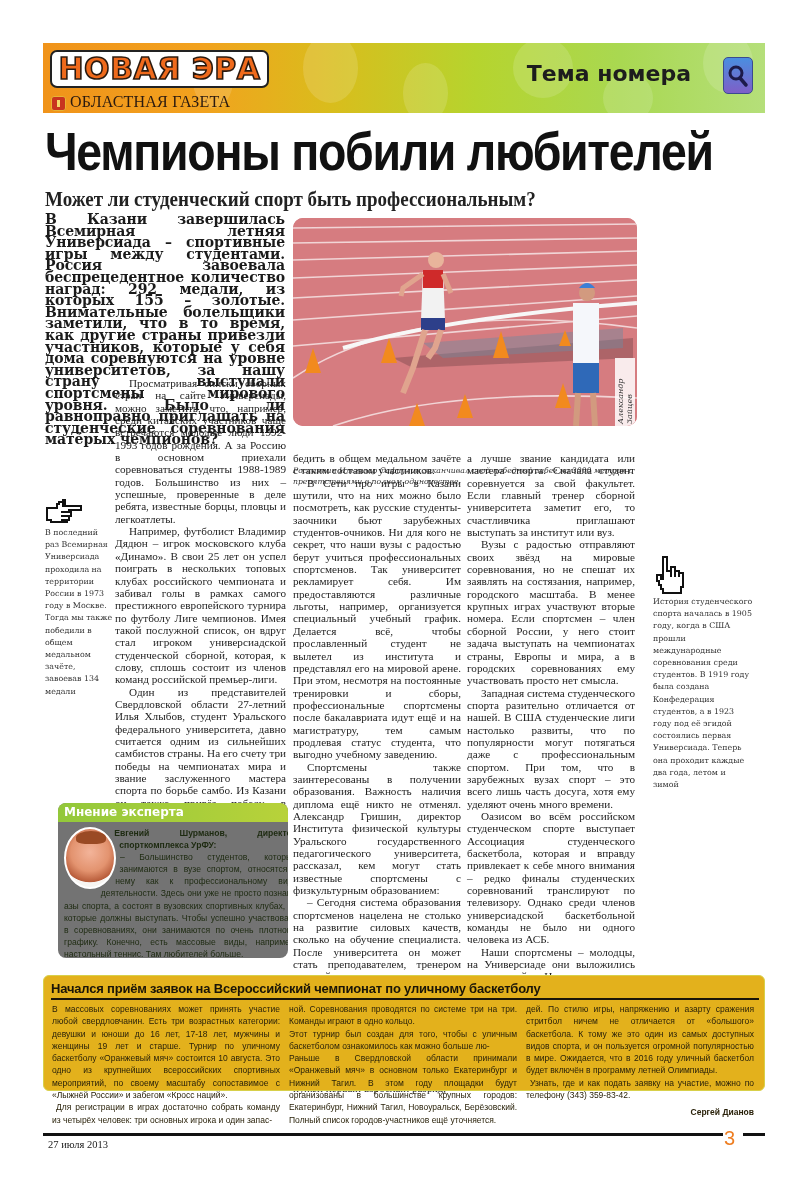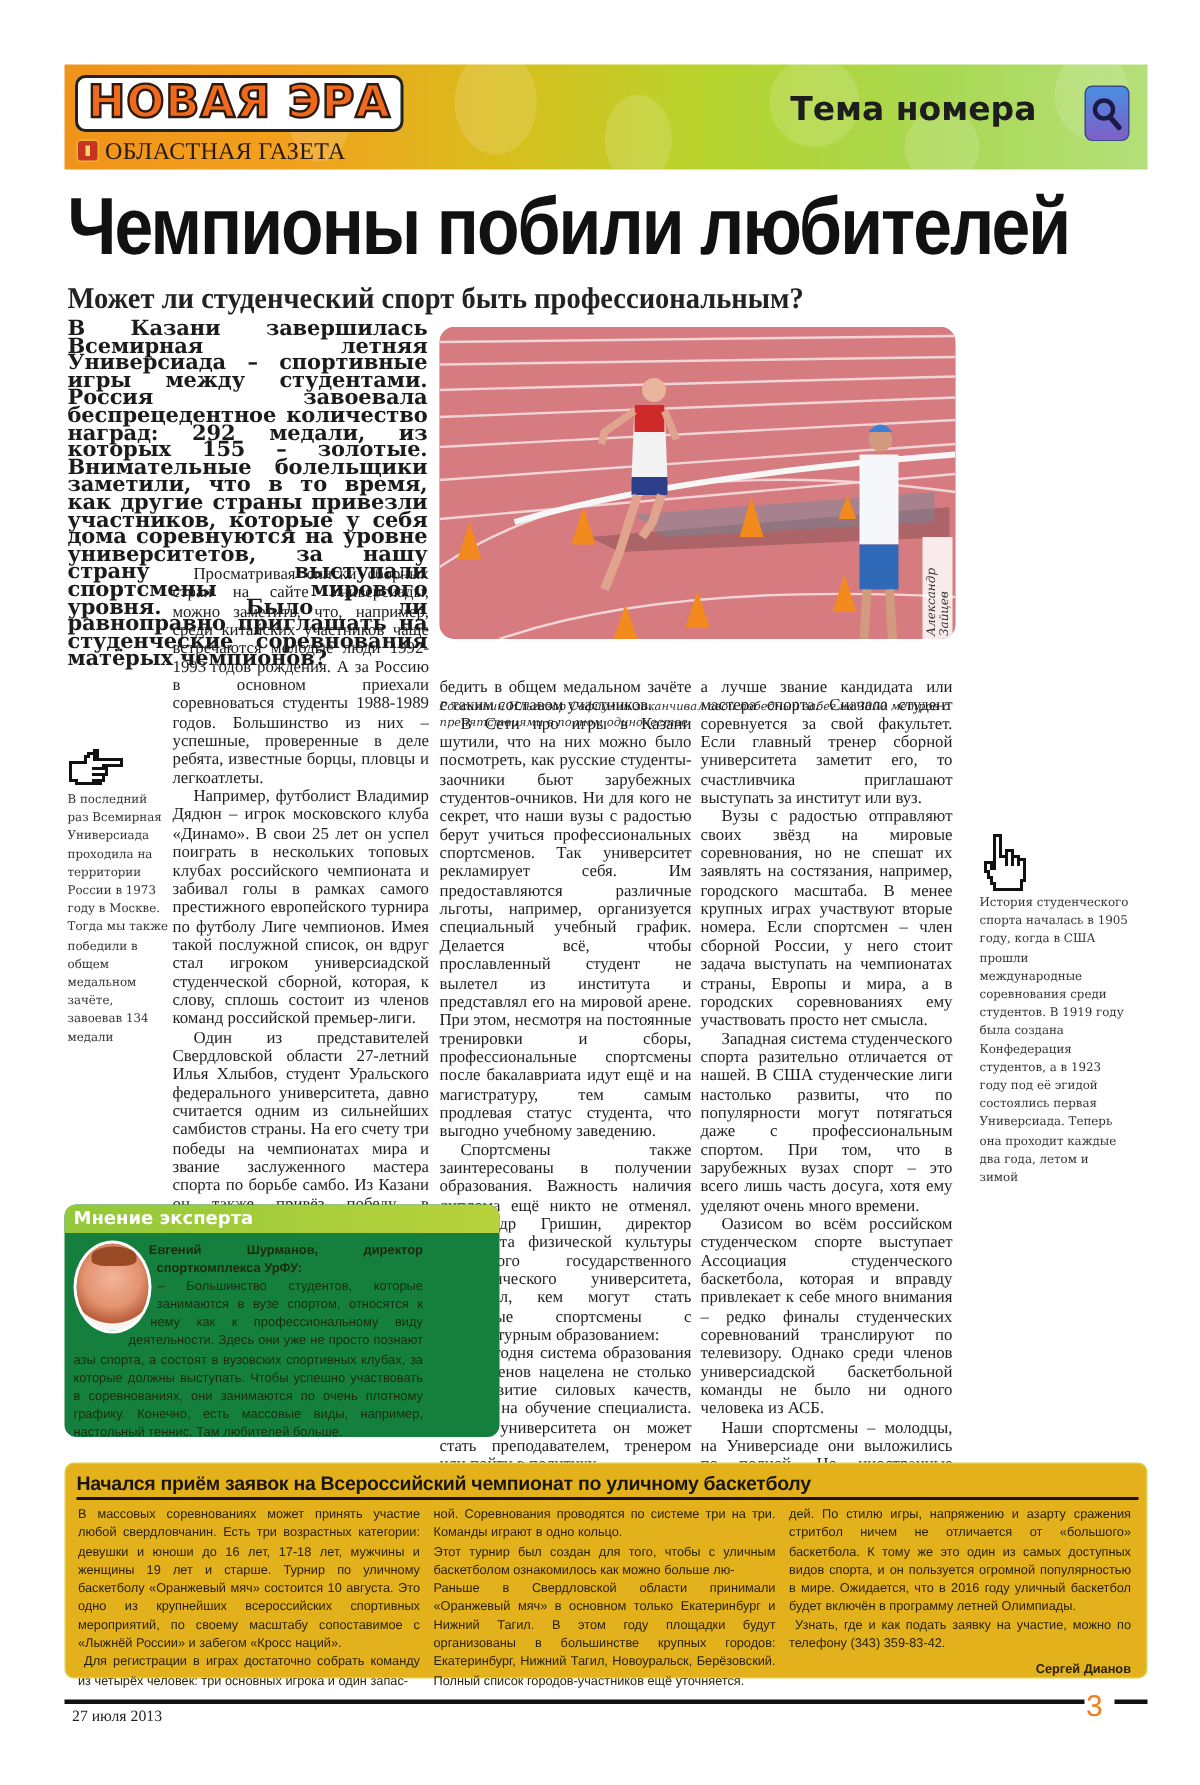--- a/index.html
+++ b/index.html
@@ -16,21 +16,21 @@
   .logo-box {
     position: absolute; left: 7px; top: 7px; width: 219px; height: 38px;
     background: #ffffff; border: 2px solid #222; border-radius: 7px;
     display: flex; align-items: center; justify-content: center;
   }
   .logo-text {
     font-family: "DejaVu Sans", sans-serif; font-weight: bold; font-size: 30px; letter-spacing: 0.5px;
     color: #ef6a1c; -webkit-text-stroke: 1.6px #2a1a10; line-height: 1;
   }
   .logo-sub {
-    position: absolute; left: 8px; top: 50px; display: flex; align-items: flex-start; gap: 4px;
+    position: absolute; left: 8px; top: 50px; display: flex; align-items: flex-end; gap: 4px;
     font-family: "Liberation Serif", serif; font-size: 16px; color: #2a1a10; letter-spacing: 0.2px;
   }
   .emblem { width: 15px; height: 15px; border-radius: 3px; background: #c8341f; border: 1px solid #e7b435; position: relative; }
   .emblem::after { content: ""; position: absolute; left: 5px; top: 3px; width: 3px; height: 7px; background: #f5d86a; }
   .section-label {
     position: absolute; right: 74px; top: 18px;
     font-family: "DejaVu Sans", sans-serif; font-weight: bold; font-size: 22px; color: #1d1d1d;
   }
   .search-badge {
     position: absolute; right: 12px; top: 14px; width: 30px; height: 37px; border-radius: 5px;
@@ -88,43 +88,43 @@
   .side-note {
     position: absolute; font-family: "DejaVu Serif", serif; font-size: 7.9px; line-height: 12.2px; color: #333;
   }
   .side-left { left: 45px; top: 527px; width: 68px; }
   .side-right { left: 653px; top: 596px; width: 100px; }
   .pointer-left { position: absolute; left: 45px; top: 496px; }
   .pointer-right { position: absolute; left: 653px; top: 555px; }
 
   
   .expert {
-    position: absolute; left: 43px; top: 803px; width: 290px; height: 155px;
-    background: #15803d; border-radius: 8px; overflow: hidden;
+    position: absolute; left: 58px; top: 803px; width: 230px; height: 155px;
+    background: #737373; border-radius: 8px; overflow: hidden;
   }
   .expert-header {
     height: 19px; background: linear-gradient(90deg, #93c83a, #b8d23a); padding-left: 6px;
     font-family: "DejaVu Sans", sans-serif; font-weight: bold; font-size: 12px; color: #ffffff; line-height: 19px;
   }
   .expert-photo {
     position: absolute; left: 6px; top: 24px; width: 52px; height: 62px; border-radius: 50%;
     background: radial-gradient(circle at 50% 40%, #f3b49a 0%, #e3936f 45%, #b85c3a 70%, #f7f5f2 72%, #f7f5f2 100%);
     border: 2px solid #ffffff;
   }
   .expert-photo::before { content: ""; position: absolute; left: 10px; top: 2px; width: 30px; height: 13px; border-radius: 50% 50% 30% 30%; background: #9a4a24; }
   .expert-body {
     position: absolute; left: 6px; top: 24px; width: 233px;
     font-family: "Liberation Sans", sans-serif; font-size: 8.6px; line-height: 12.1px; color: #1d2a10; text-align: justify;
   }
   .expert-body .float-space { float: left; width: 56px; height: 62px; shape-outside: ellipse(50% 50%); }
   .expert-name { font-weight: bold; }
 
   
   .ball-box {
-    position: absolute; left: 43px; top: 975px; width: 722px; height: 144px;
+    position: absolute; left: 43px; top: 975px; width: 722px; height: 116px;
     background: #e3b11c; border-radius: 6px; border: 1px solid #d8d04a;
   }
   .ball-title {
     position: absolute; left: 7px; top: 5px; width: 708px;
     font-family: "Liberation Sans", sans-serif; font-weight: bold; font-size: 13px; color: #1a1508;
     border-bottom: 2px solid #1a1508; padding-bottom: 2px;
     transform-origin: left top; white-space: nowrap; letter-spacing: -0.2px;
   }
   .ball-col {
     position: absolute; top: 27px; width: 228px;

